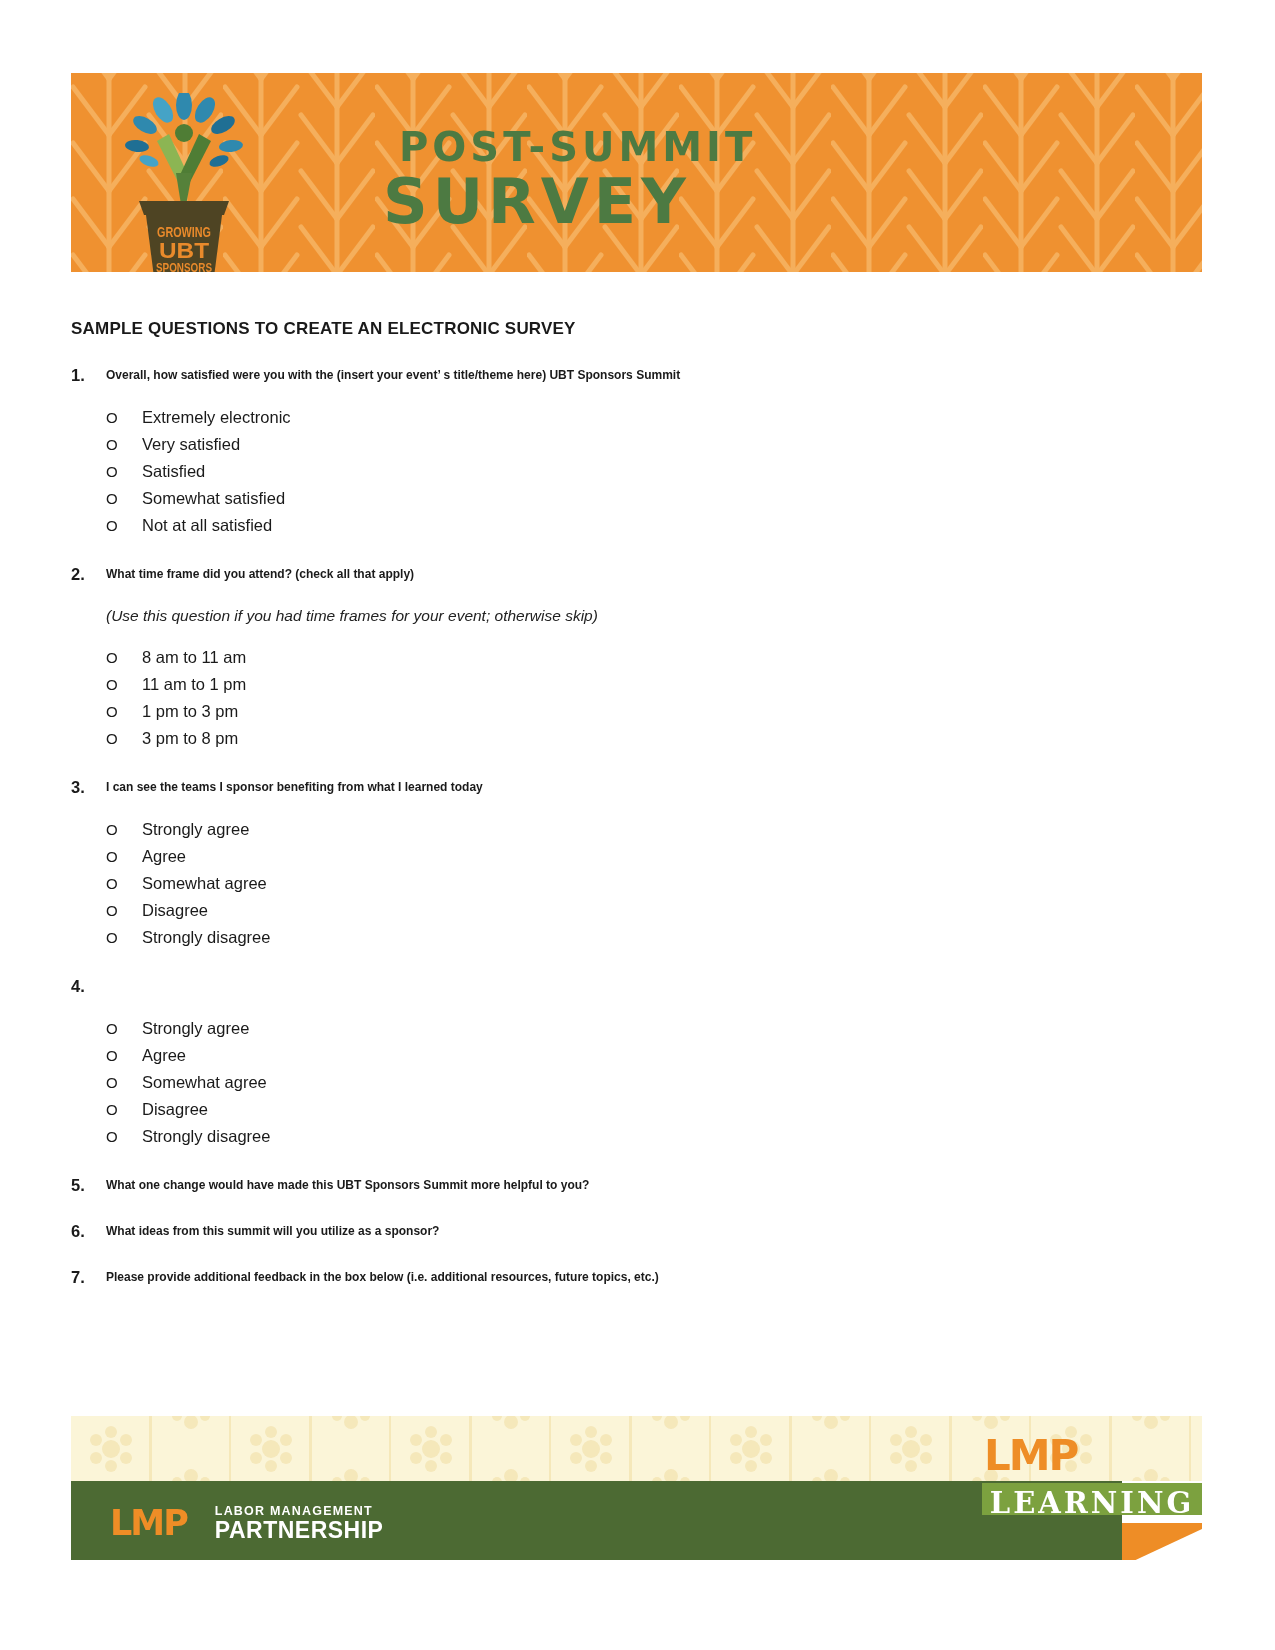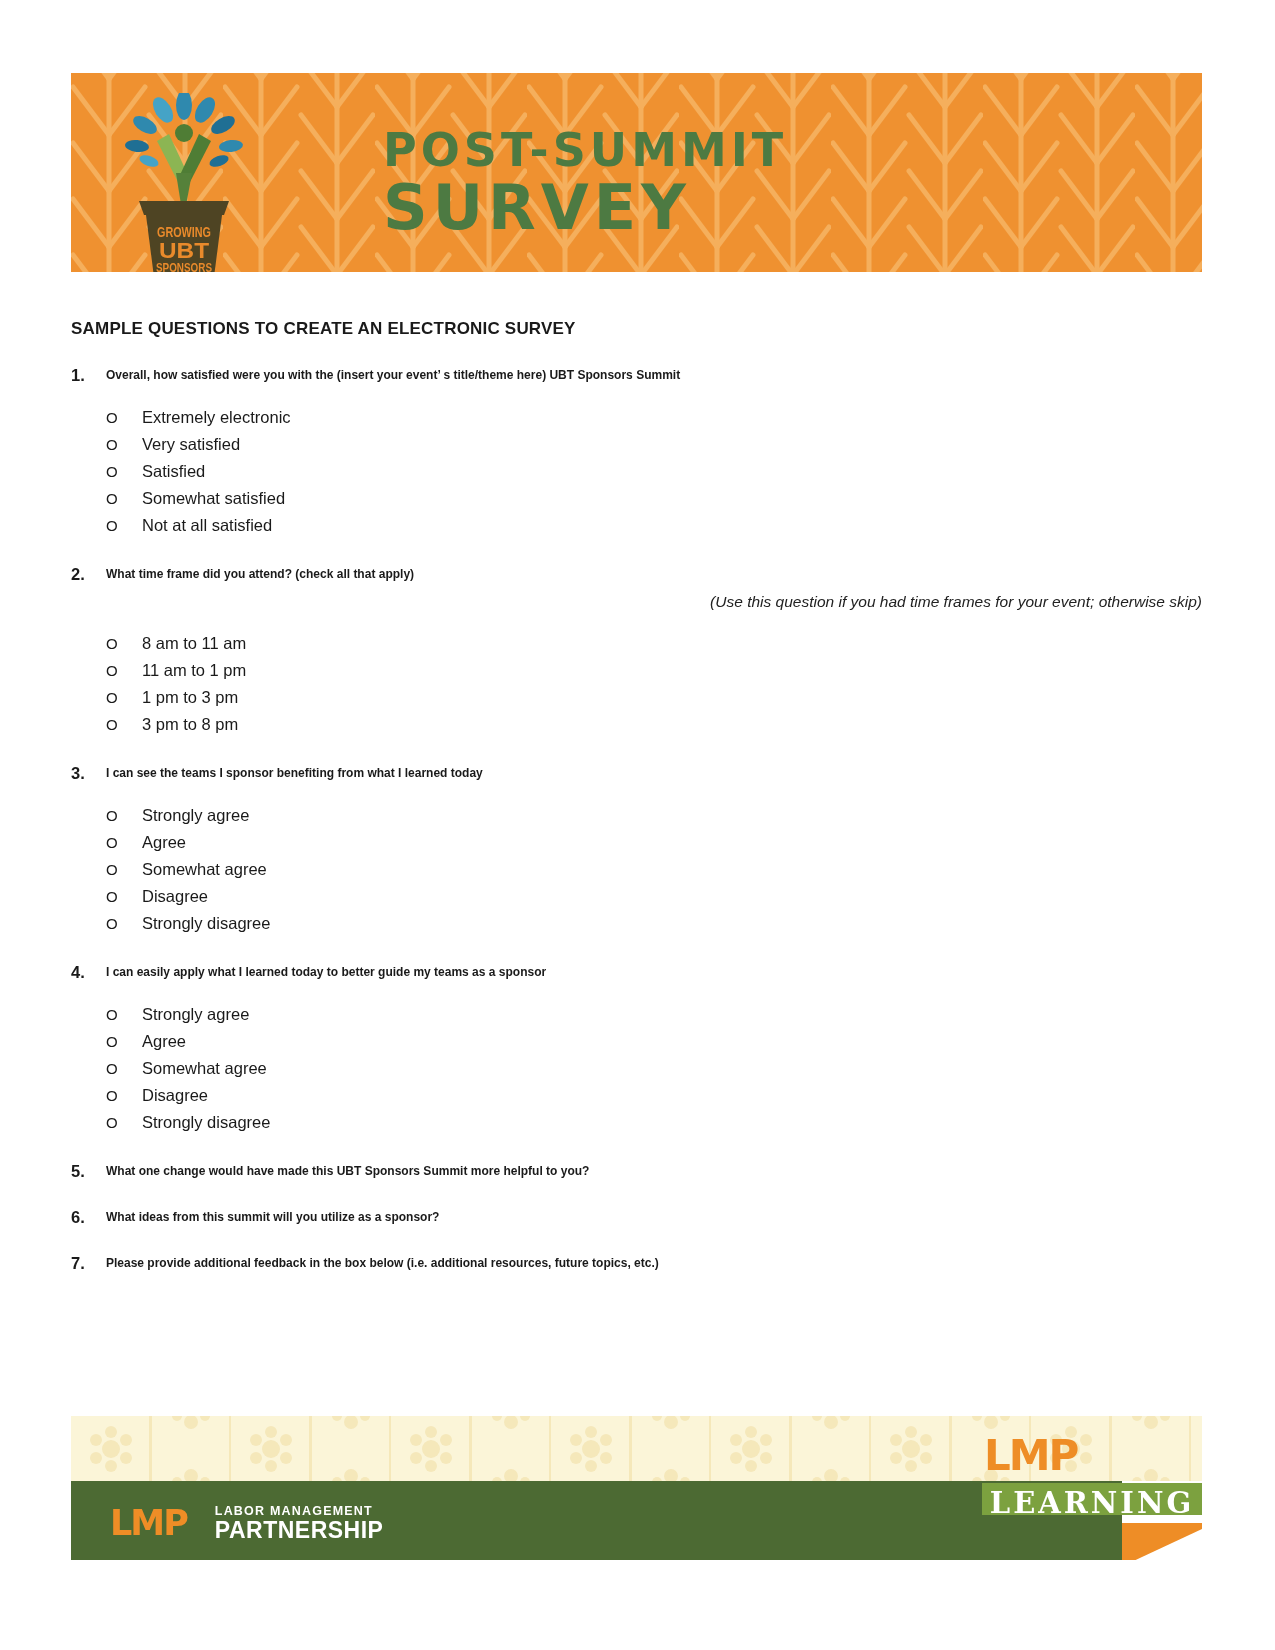--- a/index.html
+++ b/index.html
@@ -24,21 +24,21 @@
   }
   .banner-pattern { position:absolute; left:0; top:0; width:100%; height:100%; }
   .banner-title {
     position: absolute;
     left: 312px; top: 54px;
     color: #4D7A42;
     font-family: "DejaVu Sans", sans-serif;
     font-weight: bold;
     line-height: 1;
   }
-  .banner-title .t1 { font-size: 46px; letter-spacing: 4px; }
+  .banner-title .t1 { font-size: 40px; letter-spacing: 4px; margin-left: 16px; }
   .banner-title .t2 { font-size: 62px; letter-spacing: 5px; margin-top: 4px; }
   .pot-logo { position: absolute; left: 52px; top: 20px; width: 122px; height: 186px; }
 
   
   .content {
     position: absolute;
     left: 71px; top: 318px;
     width: 1131px;
   }
   .doc-heading {
@@ -52,26 +52,25 @@
     font-size: 16.5px;
     line-height: 20px;
     margin-top: 6px;
   }
   .question { margin-top: 24px; }
   .q-row { display: flex; }
   .q-num  { flex: none; width: 35px; font-weight: bold; font-size: 16.5px; line-height: 22px; }
   .q-text { font-weight: bold; font-size: 12px; line-height: 22px; }
   .q-note {
     margin-left: 35px;
-    margin-top: 7px;
+    margin-top: 21px;
     font-style: italic;
     font-size: 15.5px;
     line-height: 20px;
     color: #222222;
-    text-align: right;
   }
   .q-options { list-style: none; margin: 18px 0 0 0; padding: 0; }
   .q-options li { display: flex; line-height: 27px; font-size: 16.5px; }
   .q-options .bullet { flex: none; margin-left: 35px; width: 36px; font-size: 15px; }
 
   
   .footer-cream {
     position: absolute;
     left: 71px; top: 1416px;
     width: 1131px; height: 65px;
@@ -287,21 +286,20 @@
             <li>
               <span class="bullet">O</span>
               <span>Strongly disagree</span>
             </li>
           </ul>
   </div>
 
   <div class="question">
     <div class="q-row">
       <span class="q-num">4.</span>
-      <span class="q-text">I can easily apply what I learned today to better guide my teams as a sponsor</span>
     </div>
 
     <ul class="q-options">
             <li>
               <span class="bullet">O</span>
               <span>Strongly agree</span>
             </li>
             <li>
               <span class="bullet">O</span>
               <span>Agree</span>

